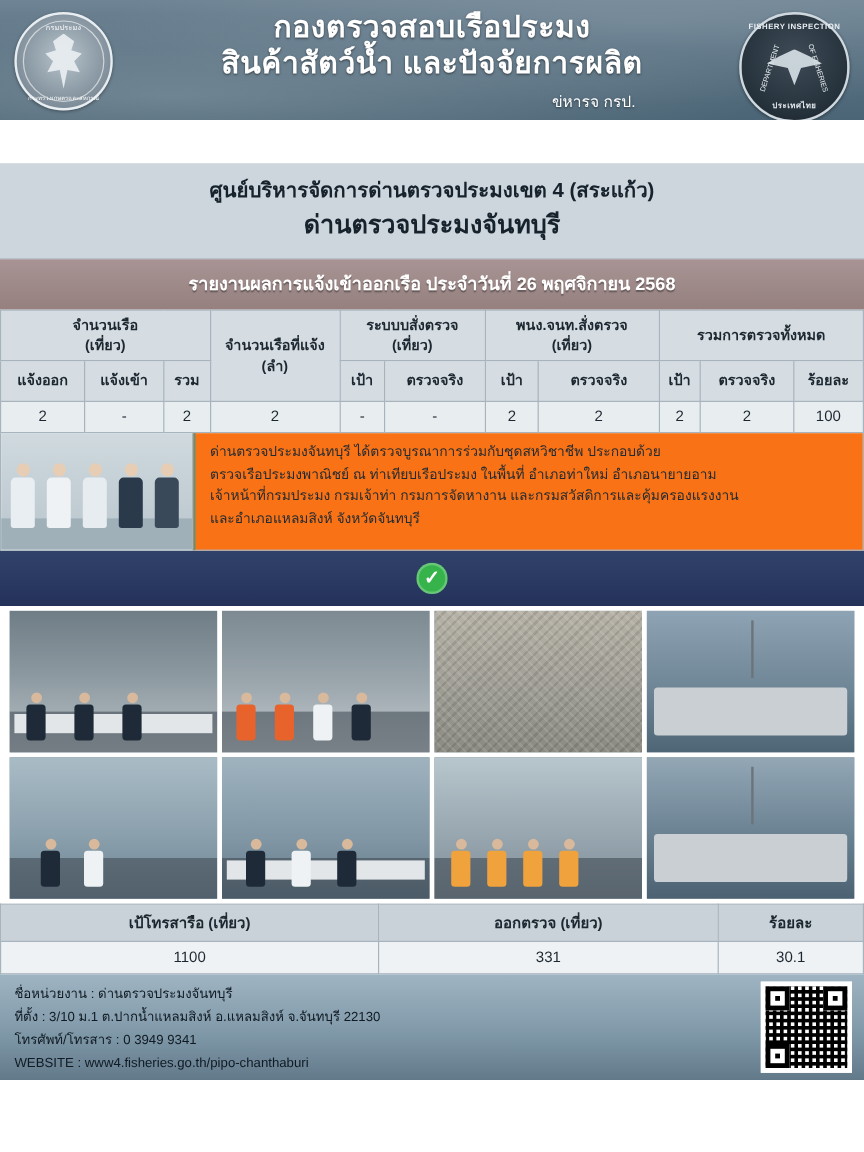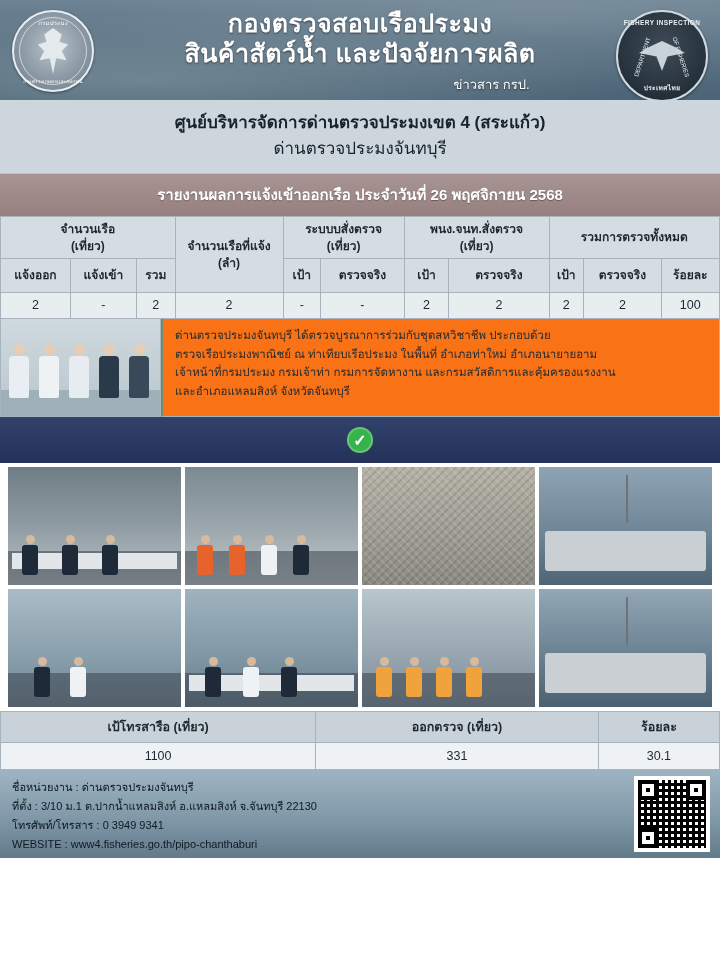--- a/index.html
+++ b/index.html
@@ -88,23 +88,24 @@
     opacity:.9;
   }
 
   
   .subhead{
     background:#cdd6dc;
     padding:10px 0 12px;
     text-align:center;
     color:#16222c;
     border-bottom:1px solid #b7c2ca;
+    margin-top:36px;
   }
   .subhead .l1{ font-size:17px; font-weight:bold; line-height:1.5;}
-  .subhead .l2{ font-size:17px; font-weight:normal; line-height:1.5;}
+  .subhead .l2{ font-size:21px; font-weight:bold; line-height:1.5;}
 
   
   .reportbar{
     background:#9f8c8c;
     background:linear-gradient(180deg,#a89494,#95807f);
     color:#ffffff;
     text-align:center;
     font-size:15px; font-weight:bold;
     padding:9px 0;
     text-shadow:0 1px 1px rgba(0,0,0,.35);
@@ -254,21 +255,21 @@
     <div class="logo-left">
       <div class="ring"></div>
       <div class="txt-top">กรมประมง</div>
       <div class="garuda"></div>
       <div class="txt-bot">กระทรวงเกษตรและสหกรณ์</div>
     </div>
 
     <div class="header-titles">
       <div class="h-line1">กองตรวจสอบเรือประมง</div>
       <div class="h-line2">สินค้าสัตว์น้ำ และปัจจัยการผลิต</div>
-      <div class="h-line3">ข่าวสาร กรป.</div>
+      <div class="h-line3">ข่หารจ กรป.</div>
     </div>
 
     <div class="logo-right">
       <div class="rtxt-top">FISHERY INSPECTION</div>
       <div class="rtxt-left">DEPARTMENT</div>
       <div class="rtxt-right">OF FISHERIES</div>
       <div class="emblem"></div>
       <div class="rtxt-bot">ประเทศไทย</div>
     </div>
   </div>

